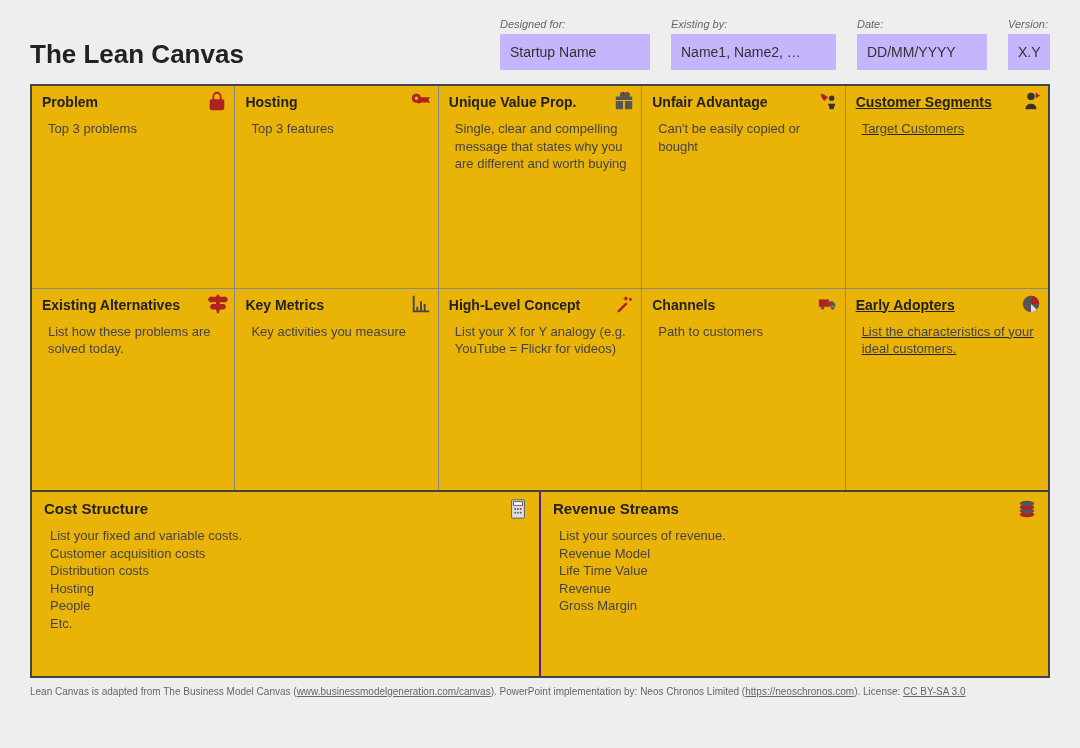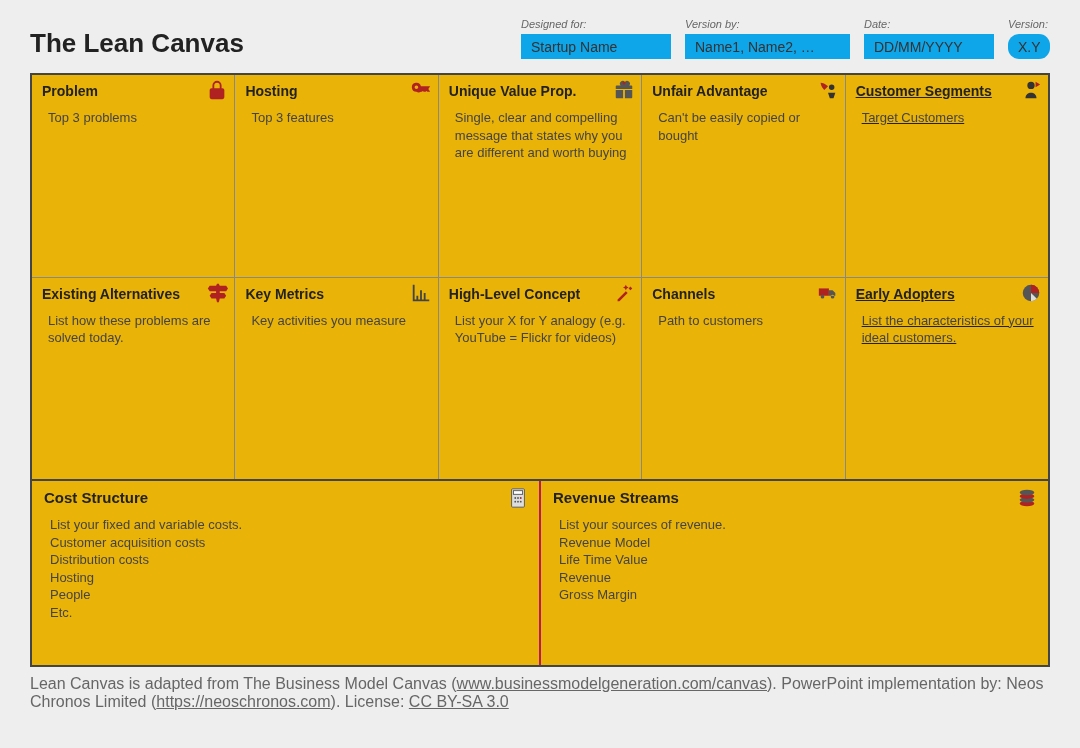--- a/index.html
+++ b/index.html
@@ -29,42 +29,42 @@
   .title {
     font-size: 26px;
     font-weight: bold;
     color: #222;
     flex: 0 0 auto;
     margin-right: 30px;
   }
   .meta {
     display: flex;
     align-items: flex-start;
-    gap: 14px;
+    gap: 21px;
   }
   .meta-col { display:flex; flex-direction:column; }
   .meta-label {
     font-size: 11px;
     font-style: italic;
     color: #666;
     margin-bottom: 4px;
   }
   .meta-input {
-    background:#0ea5e9;
+    background:#c4b5fd;
     border: none;
-    height: 25px;
+    height: 36px;
     font-size: 14px;
     padding: 2px 10px;
     box-sizing: border-box;
     color:#333;
   }
   .meta-input.w1 { width:150px; }
   .meta-input.w2 { width:165px; }
   .meta-input.w3 { width:130px; }
-  .meta-input.w4 { width:42px; text-align:left;border-radius:11px;}
+  .meta-input.w4 { width:42px; text-align:left;}
   
   .canvas {
     border: 2px solid #444;
     background:#eab308;
     height: 590px;
     display:flex;
     flex-direction:column;
   }
   .top {
     flex: 0 0 404px;
@@ -92,45 +92,45 @@
     line-height: 1.35;
     padding-left: 6px;
     white-space: pre-line;
   }
   .icon {
     position:absolute;
     top:4px; right:6px;
     width:22px; height:22px;
   }
   .bcell { flex:1; padding:8px 12px 6px 12px; position:relative; }
-  .bcell:first-child { border-right:2px solid #be185d;}
+  .bcell:first-child { border-right:2px solid #4c1d95;}
   .bcell .cell-h { font-size:15px; }
   .bcell .icon { right:10px; top:6px; }
   
   .foot {
-    font-size: 16px;
+    font-size: 10px;
     color:#666;
     margin-top: 8px;
   }
   .foot a { color:#666; text-decoration: underline; }
 </style>
 </head>
 <body>
 
 <div class="page">
 
   <div class="hdr">
     <div class="title">The Lean Canvas</div>
     <div class="meta">
       <div class="meta-col">
         <span class="meta-label">Designed for:</span>
         <input class="meta-input w1" value="Startup Name" style="">
       </div>
       <div class="meta-col">
-        <span class="meta-label">Version by:</span>
+        <span class="meta-label">Existing by:</span>
         <input class="meta-input w2" value="Name1, Name2, …" style="">
       </div>
       <div class="meta-col">
         <span class="meta-label">Date:</span>
         <input class="meta-input w3" value="DD/MM/YYYY" style="">
       </div>
       <div class="meta-col">
         <span class="meta-label">Version:</span>
         <input class="meta-input w4" value="X.Y" style="">
       </div>

